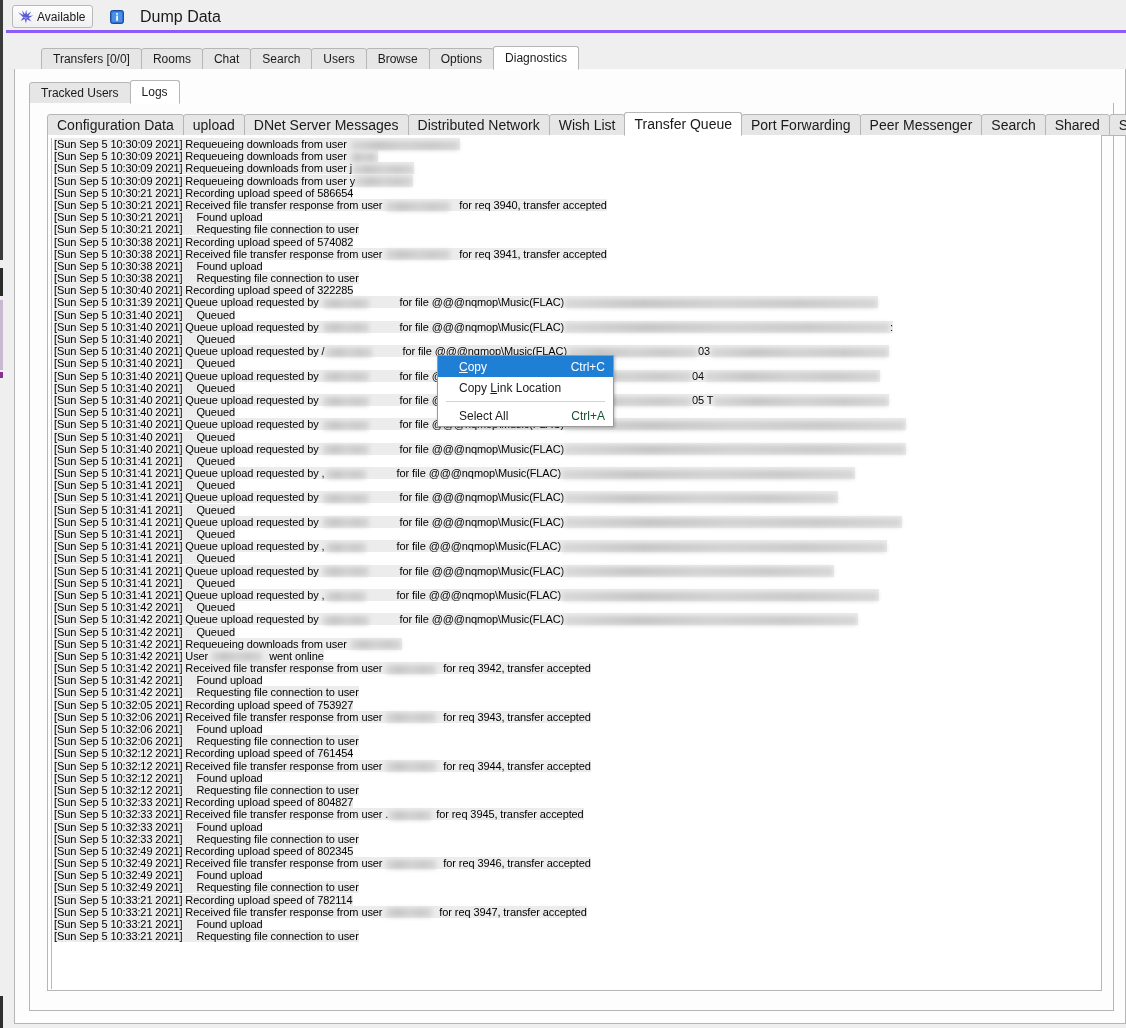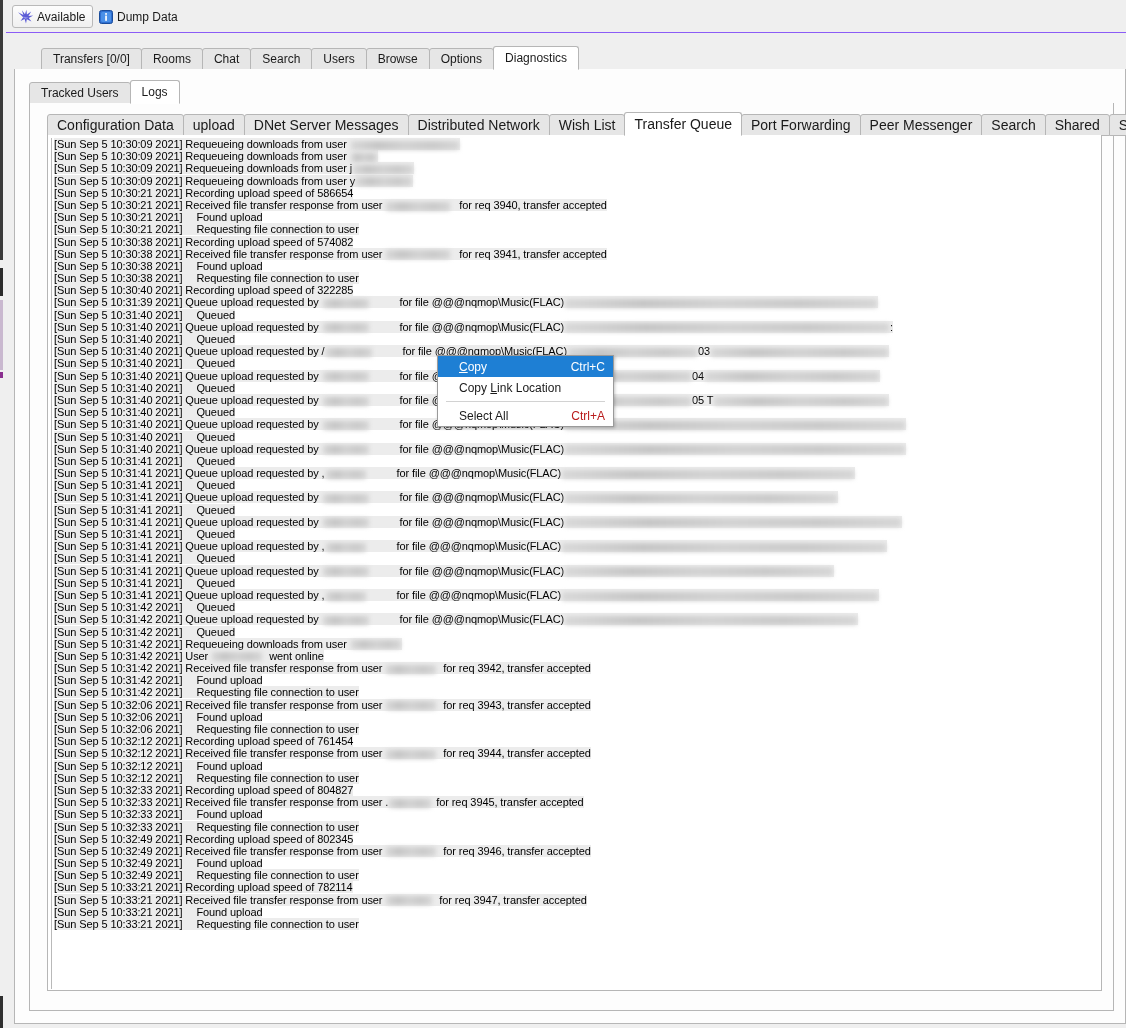--- a/index.html
+++ b/index.html
@@ -24,40 +24,40 @@
   .left-dark-b { position:absolute; left:0; top:268px; width:3px; height:28px; background:#2b2b2b; }
   .left-dark-c { position:absolute; left:0; top:300px; width:3px; height:70px; background:#c9b8cf; }
   .left-dark-d { position:absolute; left:0; top:372px; width:3px; height:6px; background:#8a2f8f; }
   .left-dark-e { position:absolute; left:0; top:378px; width:3px; height:618px; background:#efefef; }
   .left-dark-f { position:absolute; left:0; top:996px; width:3px; height:32px; background:#2f2f2f; }
 
   
   .toolbar {
     position: absolute; left: 6px; top: 0; width: 1120px; height: 33px;
     background: #efefef;
-    border-bottom: 1px solid #8b5cf6;
+    border-bottom: 3px solid #8b5cf6;
     box-sizing: border-box;
   }
   .avail-btn {
     position: absolute; left: 6px; top: 5px;
     height: 23px; padding: 0 7px 0 4px;
     display: flex; align-items: center; gap: 3px;
     background: linear-gradient(#fdfdfd, #f0f0f0);
     border: 1px solid #b9b9b9;
     border-radius: 3px;
     font-size: 12px; color: #1a1a1a;
     box-sizing: border-box;
     cursor: pointer;
   }
   .bird-icon { width: 17px; height: 15px; display:block; }
   .dump-btn {
     position: absolute; left: 88px; top: 6px;
-    height: 21px; padding: 0 5px;
-    display: flex; align-items: center; gap: 4px;
-    font-size: 12px; color: #1a1a1a;
+    height: 21px; padding: 0 16px;
+    display: flex; align-items: center; gap: 16px;
+    font-size: 16px; color: #1a1a1a;
     background: transparent; border: none;
     cursor: pointer;
   }
   .info-icon { width: 14px; height: 14px; display:block; }
 
   
   .nb1 {
     position: absolute; left: 6px; top: 33px; width: 1120px; height: 995px;
     background: #efefef;
   }
@@ -183,21 +183,21 @@
   .ctxitem {
     display: flex; align-items: center;
     height: 21px;
     padding: 0 8px 0 21px;
     font-size: 12px; color: #1a1a1a;
     white-space: nowrap;
     cursor: pointer;
   }
   .ctxitem.active { background: #1e7fd4; color: #ffffff; }
   .ctxitem .lbl { flex: 1; }
-  .ctxitem .accel { color: #b91c1c; font-size: 12px; padding-left: 16px; }
+  .ctxitem .accel { color: #14532d; font-size: 12px; padding-left: 16px; }
   .ctxitem.active .accel { color: #ffffff; }
   .ctxsep { height: 1px; background: #d2d2d2; margin: 3px 8px; }
   u { text-decoration: underline; }
 </style>
 </head>
 <body>
 
 <div id="app">
 
   <div class="left-strip">
@@ -316,20 +316,21 @@
                 <div class="logline"><span class="hl">[Sun Sep 5 10:31:41 2021]<span class="indent"></span>Queued</span></div>
                 <div class="logline"><span class="hl">[Sun Sep 5 10:31:41 2021] Queue upload requested by ,<span class="blur" style="width:40px"></span><span style="display:inline-block;width:30px"></span>for file @@@nqmop\Music(FLAC)<span class="blur" style="width:316px"></span></span></div>
                 <div class="logline"><span class="hl">[Sun Sep 5 10:31:42 2021]<span class="indent"></span>Queued</span></div>
                 <div class="logline"><span class="hl">[Sun Sep 5 10:31:42 2021] Queue upload requested by <span class="blur" style="width:46px"></span><span style="display:inline-block;width:30px"></span>for file @@@nqmop\Music(FLAC)<span class="blur" style="width:292px"></span></span></div>
                 <div class="logline"><span class="hl">[Sun Sep 5 10:31:42 2021]<span class="indent"></span>Queued</span></div>
                 <div class="logline"><span class="hl">[Sun Sep 5 10:31:42 2021] Requeueing downloads from user <span class="blur" style="width:50px"></span></span></div>
                 <div class="logline"><span class="hl">[Sun Sep 5 10:31:42 2021] User <span class="blur" style="width:50px"></span><span style="display:inline-block;width:6px"></span>went online</span></div>
                 <div class="logline"><span class="hl">[Sun Sep 5 10:31:42 2021] Received file transfer response from user <span class="blur" style="width:50px"></span><span style="display:inline-block;width:6px"></span>for req 3942, transfer accepted</span></div>
                 <div class="logline"><span class="hl">[Sun Sep 5 10:31:42 2021]<span class="indent"></span>Found upload</span></div>
                 <div class="logline"><span class="hl">[Sun Sep 5 10:31:42 2021]<span class="indent"></span>Requesting file connection to user</span></div>
+                <div class="logline"><span class="hl">[Sun Sep 5 10:32:05 2021] Recording upload speed of 753927</span></div>
                 <div class="logline"><span class="hl">[Sun Sep 5 10:32:06 2021] Received file transfer response from user <span class="blur" style="width:50px"></span><span style="display:inline-block;width:6px"></span>for req 3943, transfer accepted</span></div>
                 <div class="logline"><span class="hl">[Sun Sep 5 10:32:06 2021]<span class="indent"></span>Found upload</span></div>
                 <div class="logline"><span class="hl">[Sun Sep 5 10:32:06 2021]<span class="indent"></span>Requesting file connection to user</span></div>
                 <div class="logline"><span class="hl">[Sun Sep 5 10:32:12 2021] Recording upload speed of 761454</span></div>
                 <div class="logline"><span class="hl">[Sun Sep 5 10:32:12 2021] Received file transfer response from user <span class="blur" style="width:50px"></span><span style="display:inline-block;width:6px"></span>for req 3944, transfer accepted</span></div>
                 <div class="logline"><span class="hl">[Sun Sep 5 10:32:12 2021]<span class="indent"></span>Found upload</span></div>
                 <div class="logline"><span class="hl">[Sun Sep 5 10:32:12 2021]<span class="indent"></span>Requesting file connection to user</span></div>
                 <div class="logline"><span class="hl">[Sun Sep 5 10:32:33 2021] Recording upload speed of 804827</span></div>
                 <div class="logline"><span class="hl">[Sun Sep 5 10:32:33 2021] Received file transfer response from user .<span class="blur" style="width:42px"></span><span style="display:inline-block;width:4px"></span>for req 3945, transfer accepted</span></div>
                 <div class="logline"><span class="hl">[Sun Sep 5 10:32:33 2021]<span class="indent"></span>Found upload</span></div>

